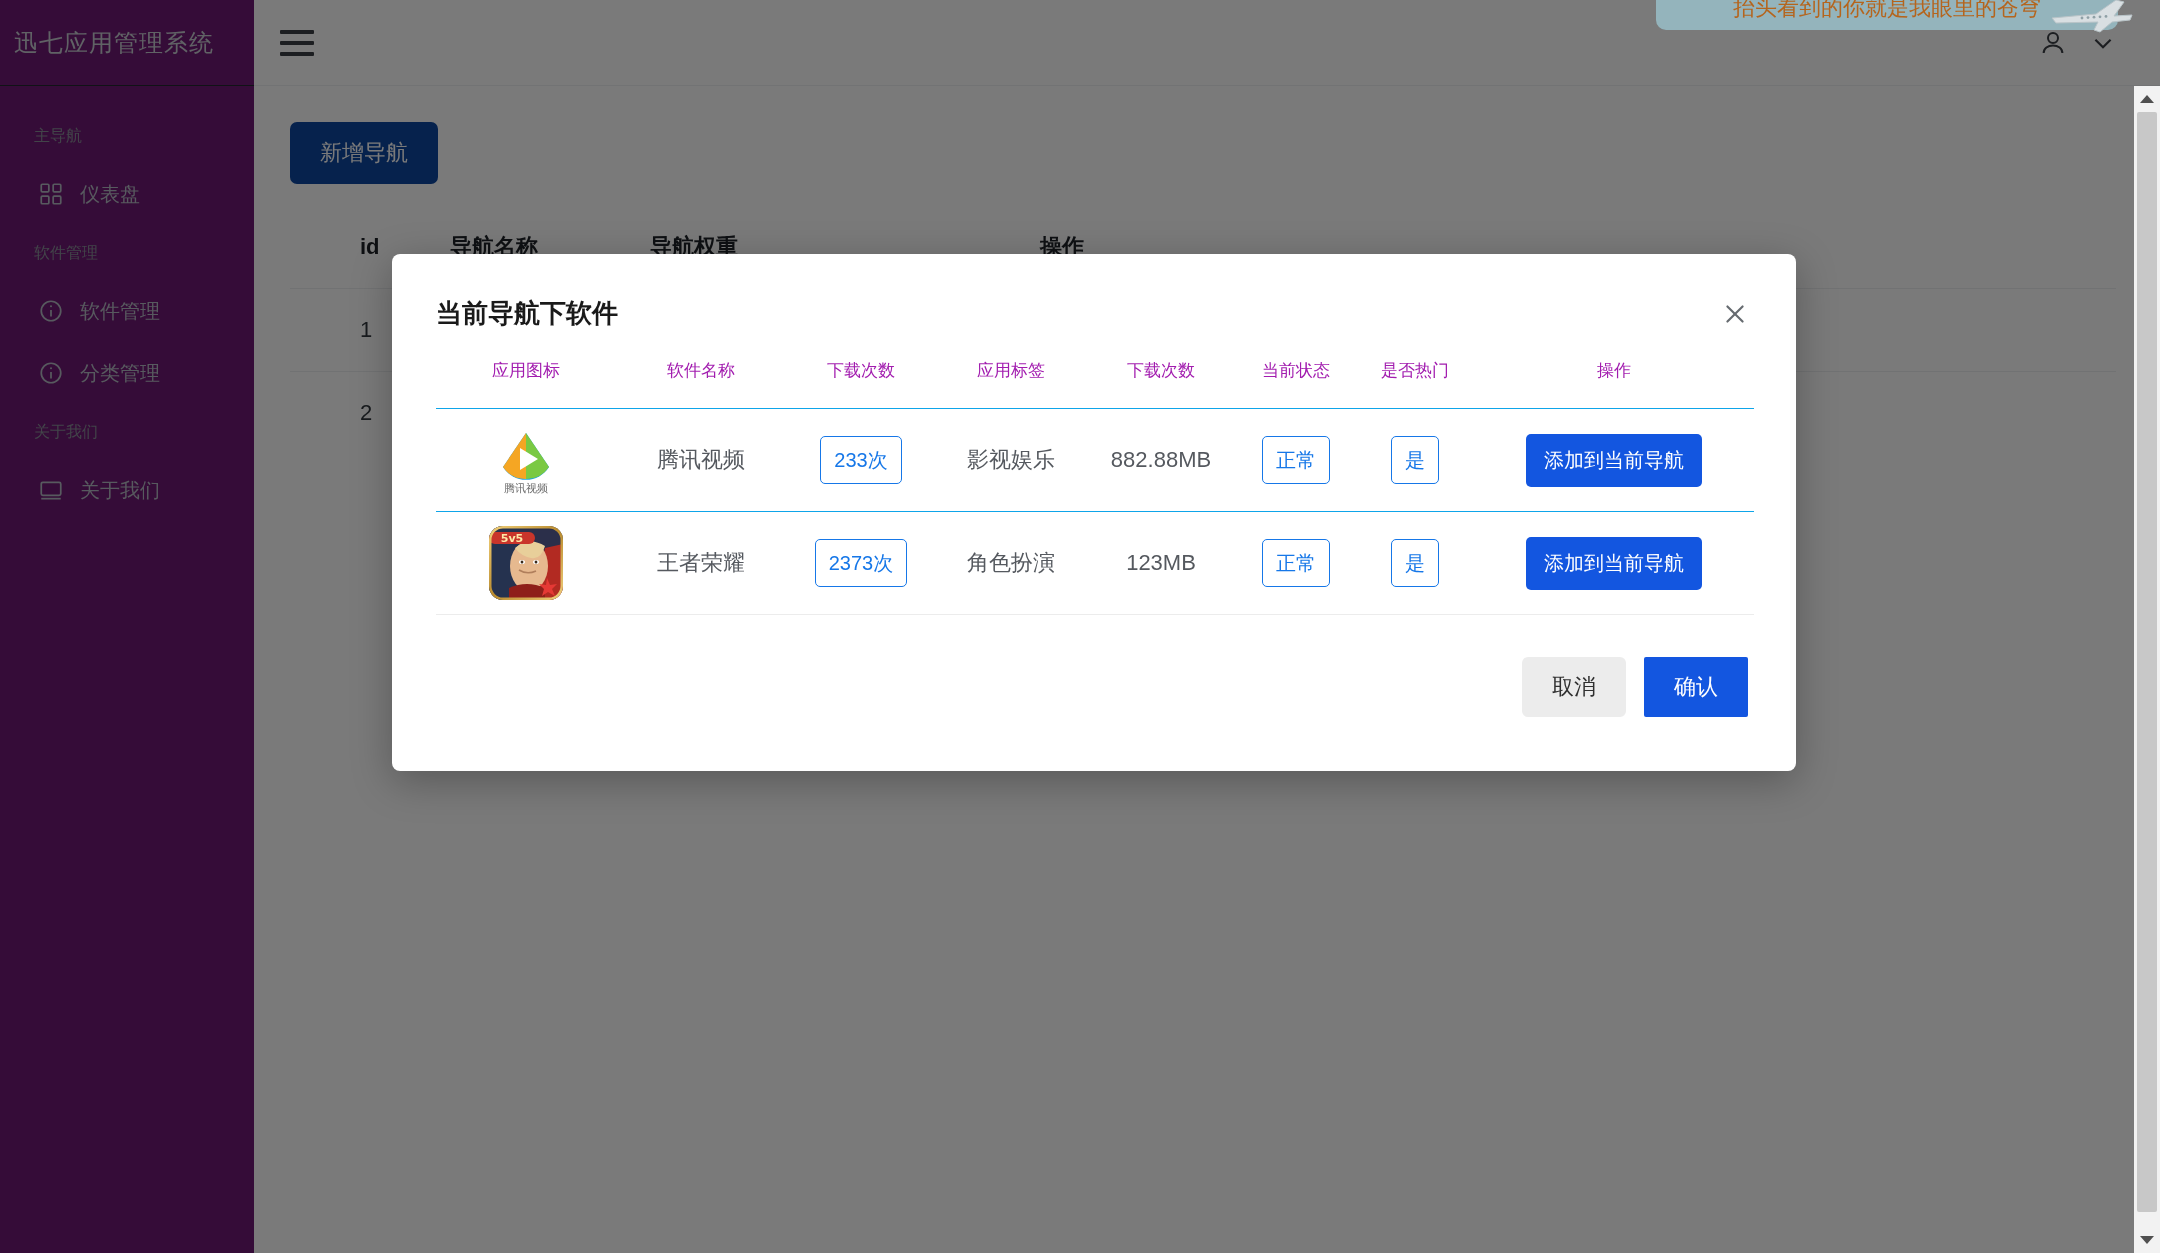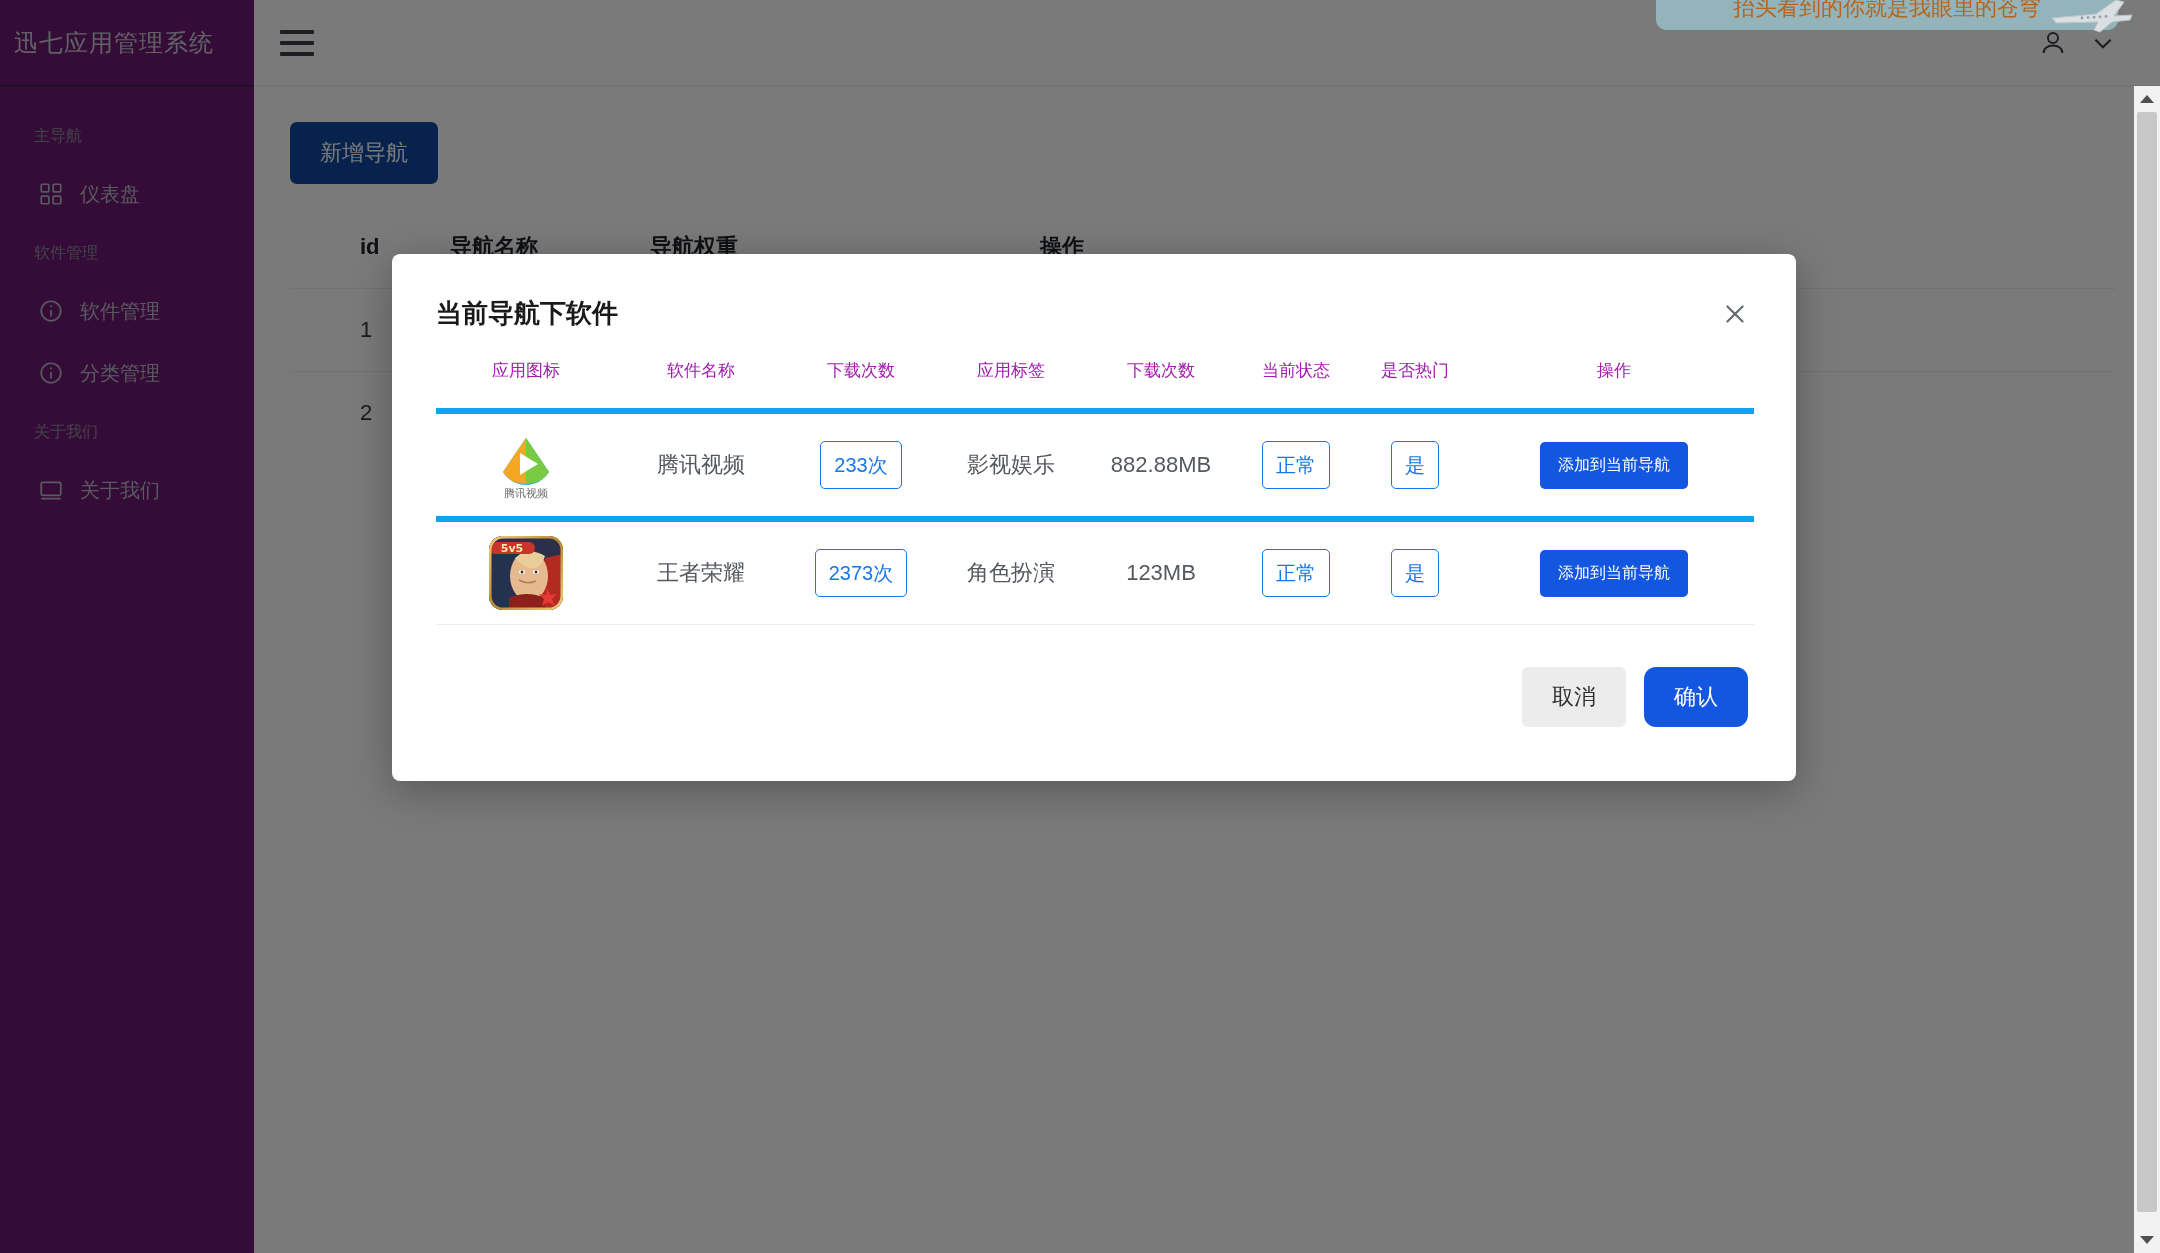--- a/index.html
+++ b/index.html
@@ -163,21 +163,21 @@
 
   .modal-body { padding: 0 44px; position: relative; }
 
   table.m-table { width: 100%; border-collapse: collapse; table-layout: fixed; }
   table.m-table th {
     font-size: 17px; color: #a21caf; font-weight: normal;
     text-align: center; padding: 10px 0 26px 0;
   }
   table.m-table td {
     text-align: center;
-    border-top: 6px solid #0ea5e9;
+    border-top: 1px solid #0ea5e9;
     padding: 14px 0;
     font-size: 22px; color: #55595f;
   }
   table.m-table tbody tr:last-child td { border-bottom: 1px solid #ececec; }
 
   .w-icon { width: 180px; }
   .w-name { width: 170px; }
   .w-down { width: 150px; }
   .w-tag  { width: 150px; }
   .w-size { width: 150px; }
@@ -200,34 +200,34 @@
     padding: 13px 13px;
     font-size: 20px;
     cursor: pointer;
     background: #fff;
     line-height: 1;
   }
   .btn-blue {
     background: #1356e0;
     color: #fff; border: none; border-radius: 5px;
     padding: 13px 18px;
-    font-size: 16px; cursor: pointer;
+    font-size: 20px; cursor: pointer;
     font-family: inherit;
   }
 
   .modal-footer {
     display: flex; justify-content: flex-end; gap: 18px;
     padding: 42px 48px 54px 44px;
   }
   .btn-gray {
     background: #ececec; color: #303030; border: none; border-radius: 6px;
     padding: 15px 30px; font-size: 22px; cursor: pointer; font-family: inherit;
   }
   .btn-confirm {
-    background: #1356e0; color: #fff; border: none; border-radius: 12px;
+    background: #1356e0; color: #fff; border: none; border-radius: 2px;
     padding: 15px 30px; font-size: 22px; cursor: pointer; font-family: Liberation Serif, serif;
   }
 </style>
 </head>
 <body>
 
 <div id="app">
 
   <div class="page">
 

